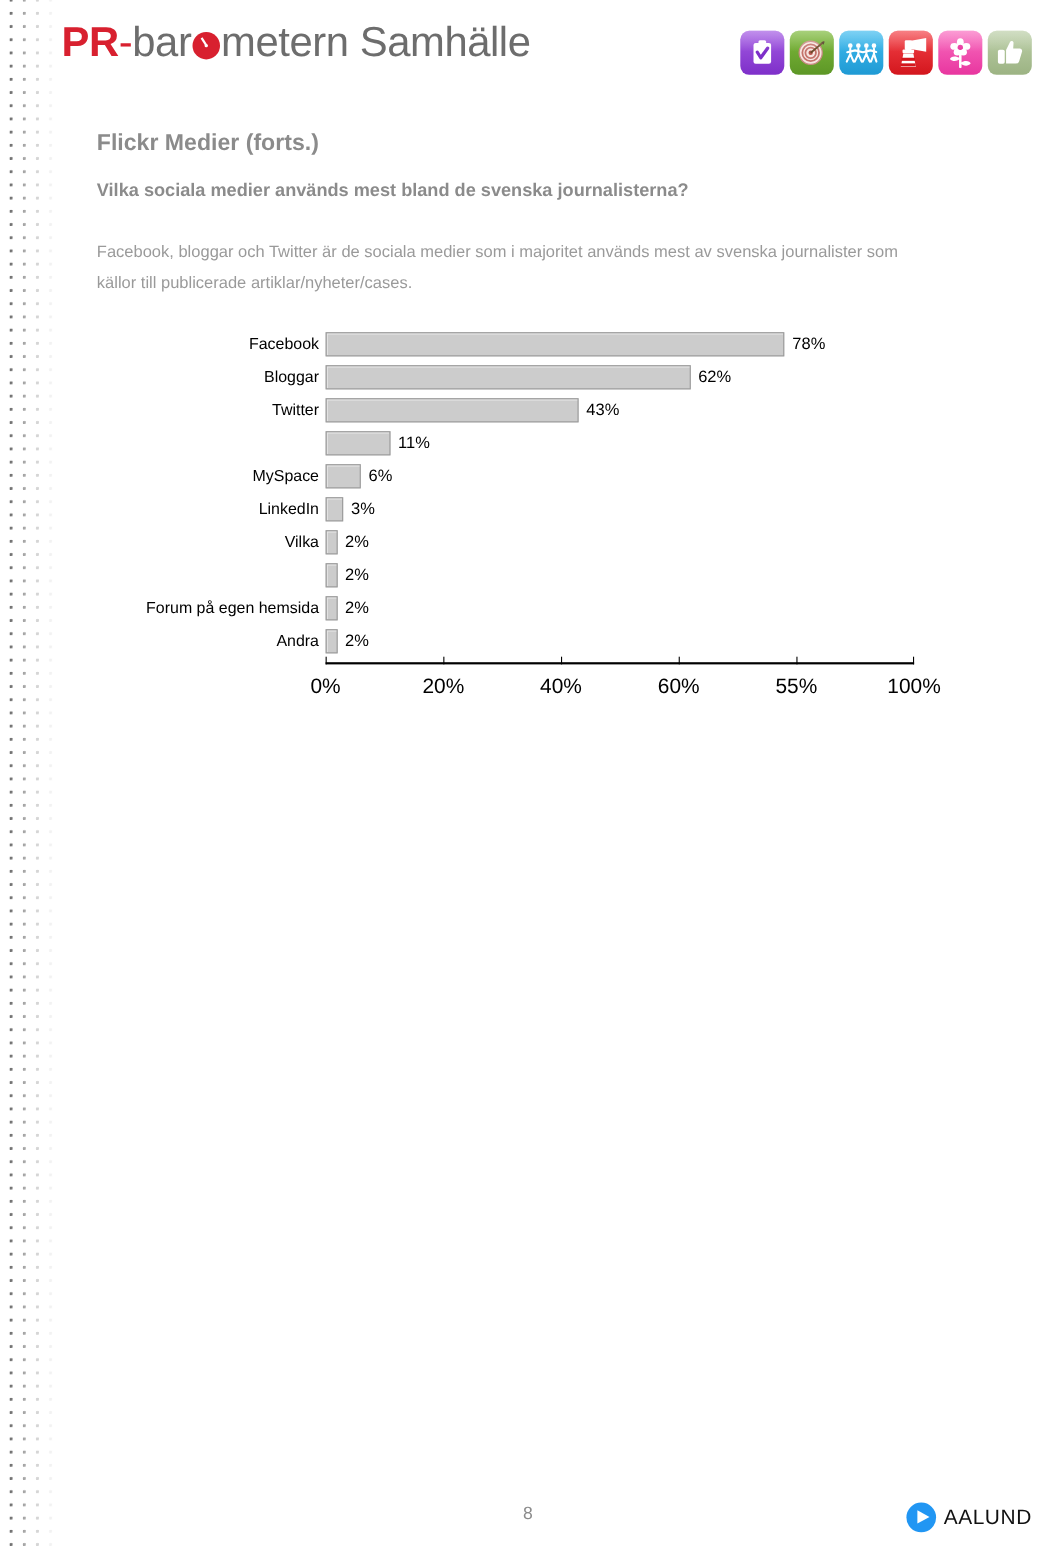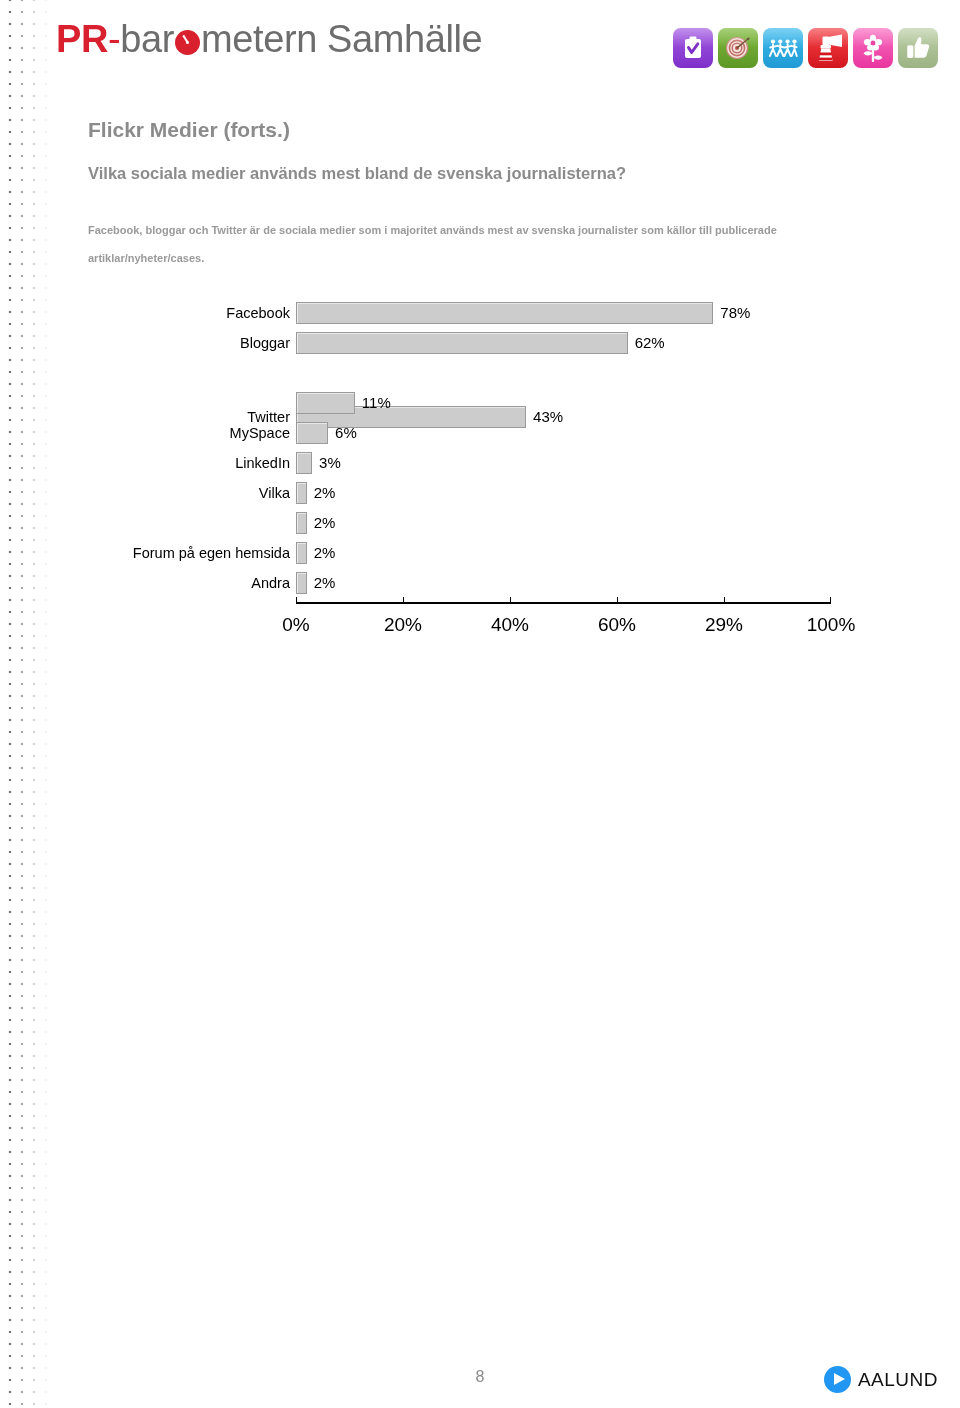--- a/index.html
+++ b/index.html
@@ -135,22 +135,22 @@
     top: 72px;
     font-size: 16.5px;
     font-weight: 700;
     color: #8b8b8b;
   }
   #page-body {
     position: absolute;
     left: 88px;
     top: 124px;
     width: 760px;
-    font-size: 11px;
-    font-weight: 700;
+    font-size: 15px;
+    font-weight: 400;
     line-height: 28px;
     color: #9a9a9a;
   }
 
   
   #chart {
     position: absolute;
     left: 0;
     top: 210px;
     width: 960px;
@@ -375,21 +375,21 @@
             <span class="bar-value">78%</span>
           </div>
         </div>
         <div class="chart-row" style="top: 30px;">
           <div class="cat-label">Bloggar</div>
           <div class="bar-wrap">
             <div class="bar" style="width: 331.7px; background: rgb(204, 204, 204); border-color: rgb(154, 154, 154);"></div>
             <span class="bar-value">62%</span>
           </div>
         </div>
-        <div class="chart-row" style="top: 60px; margin-top: 44px;">
+        <div class="chart-row" style="top: 60px;">
           <div class="cat-label">Twitter</div>
           <div class="bar-wrap">
             <div class="bar" style="width: 230.05px; background: rgb(204, 204, 204); border-color: rgb(154, 154, 154);"></div>
             <span class="bar-value">43%</span>
           </div>
         </div>
         <div class="chart-row" style="top: 90px;">
           <div class="bar-wrap">
             <div class="bar" style="width: 58.85px; background: rgb(204, 204, 204); border-color: rgb(154, 154, 154);"></div>
             <span class="bar-value">11%</span>
@@ -443,21 +443,21 @@
         <span class="tick" style="left: 214px;"></span>
         <span class="tick" style="left: 321px;"></span>
         <span class="tick" style="left: 428px;"></span>
         <span class="tick" style="left: 534px;"></span>
       </div>
     <div id="axis-labels">
         <span class="axis-label" style="left: 296px;">0%</span>
         <span class="axis-label" style="left: 403px;">20%</span>
         <span class="axis-label" style="left: 510px;">40%</span>
         <span class="axis-label" style="left: 617px;">60%</span>
-        <span class="axis-label" style="left: 724px;">29%</span>
+        <span class="axis-label" style="left: 724px;">55%</span>
         <span class="axis-label" style="left: 831px;">100%</span>
       </div>
   </div>
 
 </div>
 
 <div id="page-number">8</div>
 
 <div id="footer-logo">
   <span class="mark"></span>

